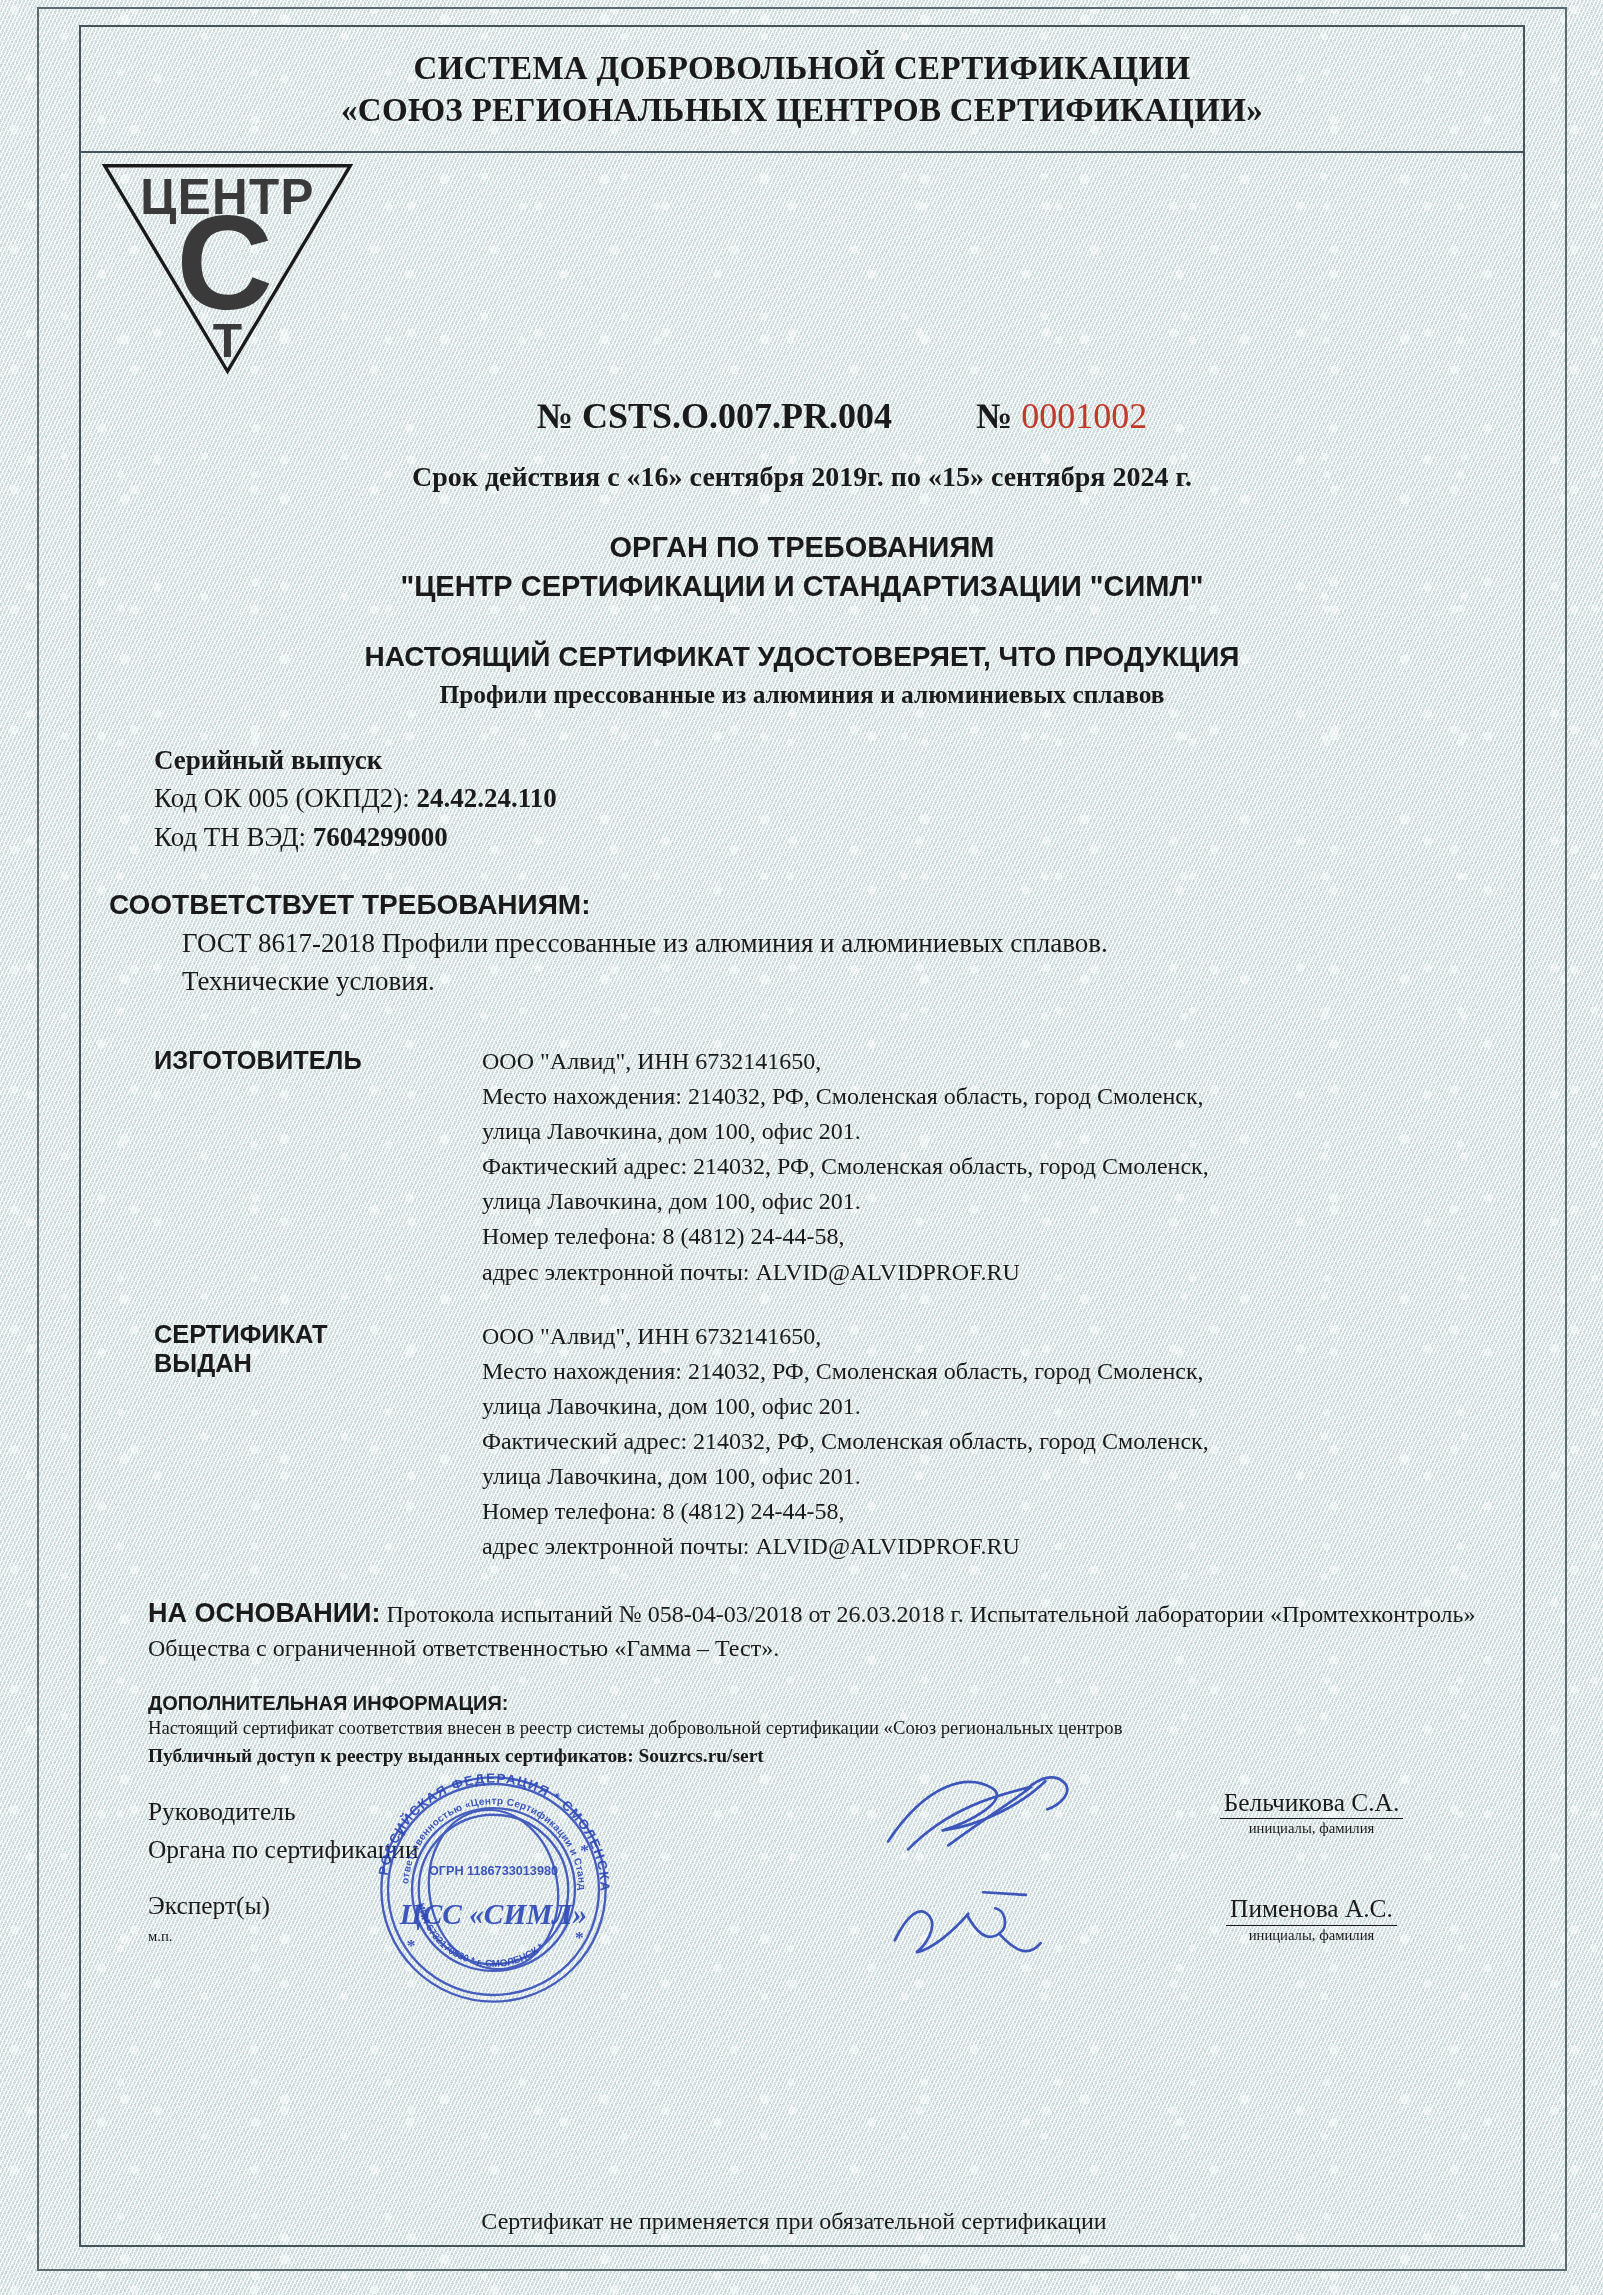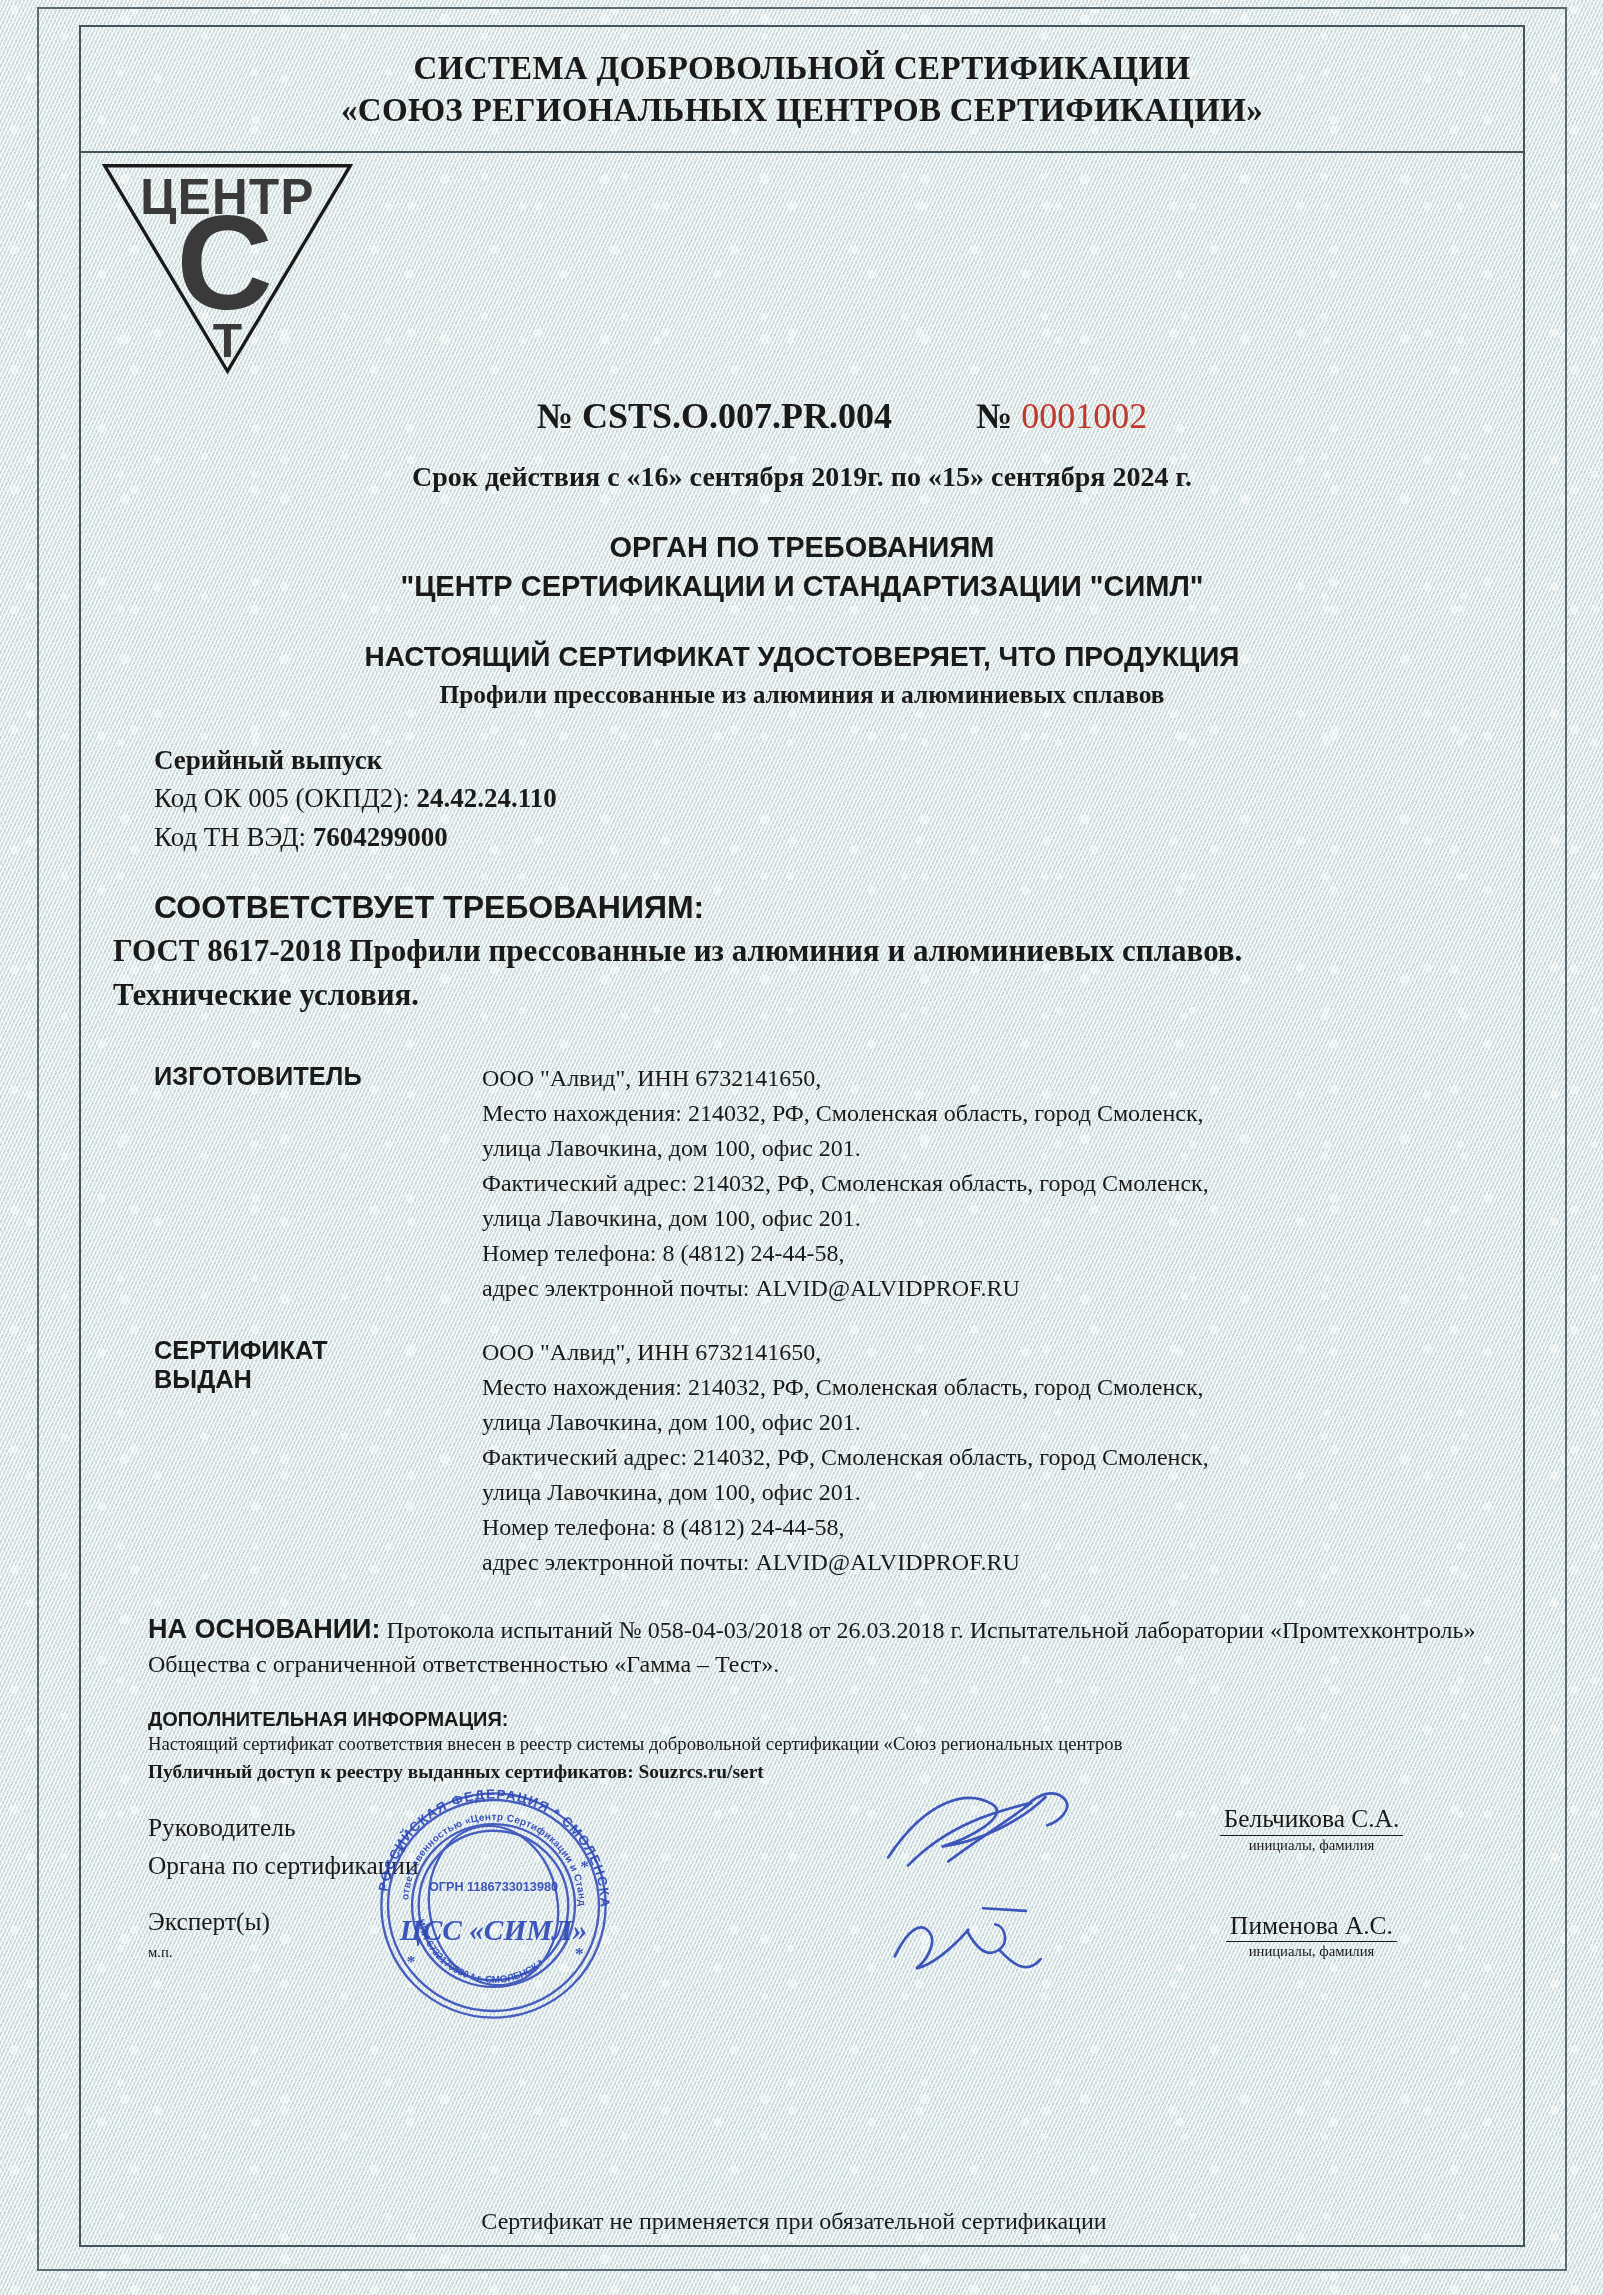--- a/index.html
+++ b/index.html
@@ -163,31 +163,30 @@
     padding-left: 75px;
     font-size: 27px;
     line-height: 1.42;
   }
   .codes .serial-release { font-weight: bold; }
   .codes .code-val { font-weight: bold; }
 
   
   .req-title {
     margin-top: 33px;
-    padding-left: 75px;
-    font-weight: bold;
-    font-size: 32px;
+    padding-left: 30px;
+    font-weight: bold;
+    font-size: 28px;
     font-family: "Liberation Sans", "DejaVu Sans", sans-serif;
   }
   .req-body {
-    padding-left: 34px;
-    font-size: 31px;
+    padding-left: 103px;
+    font-size: 27px;
     line-height: 1.42;
     margin-top: 2.7px;
-    font-weight: bold;
   }
 
   
   .party {
     display: flex;
     margin-top: 44px;
     padding-left: 75px;
   }
   .party.second { margin-top: 29px; }
   .party-label {

